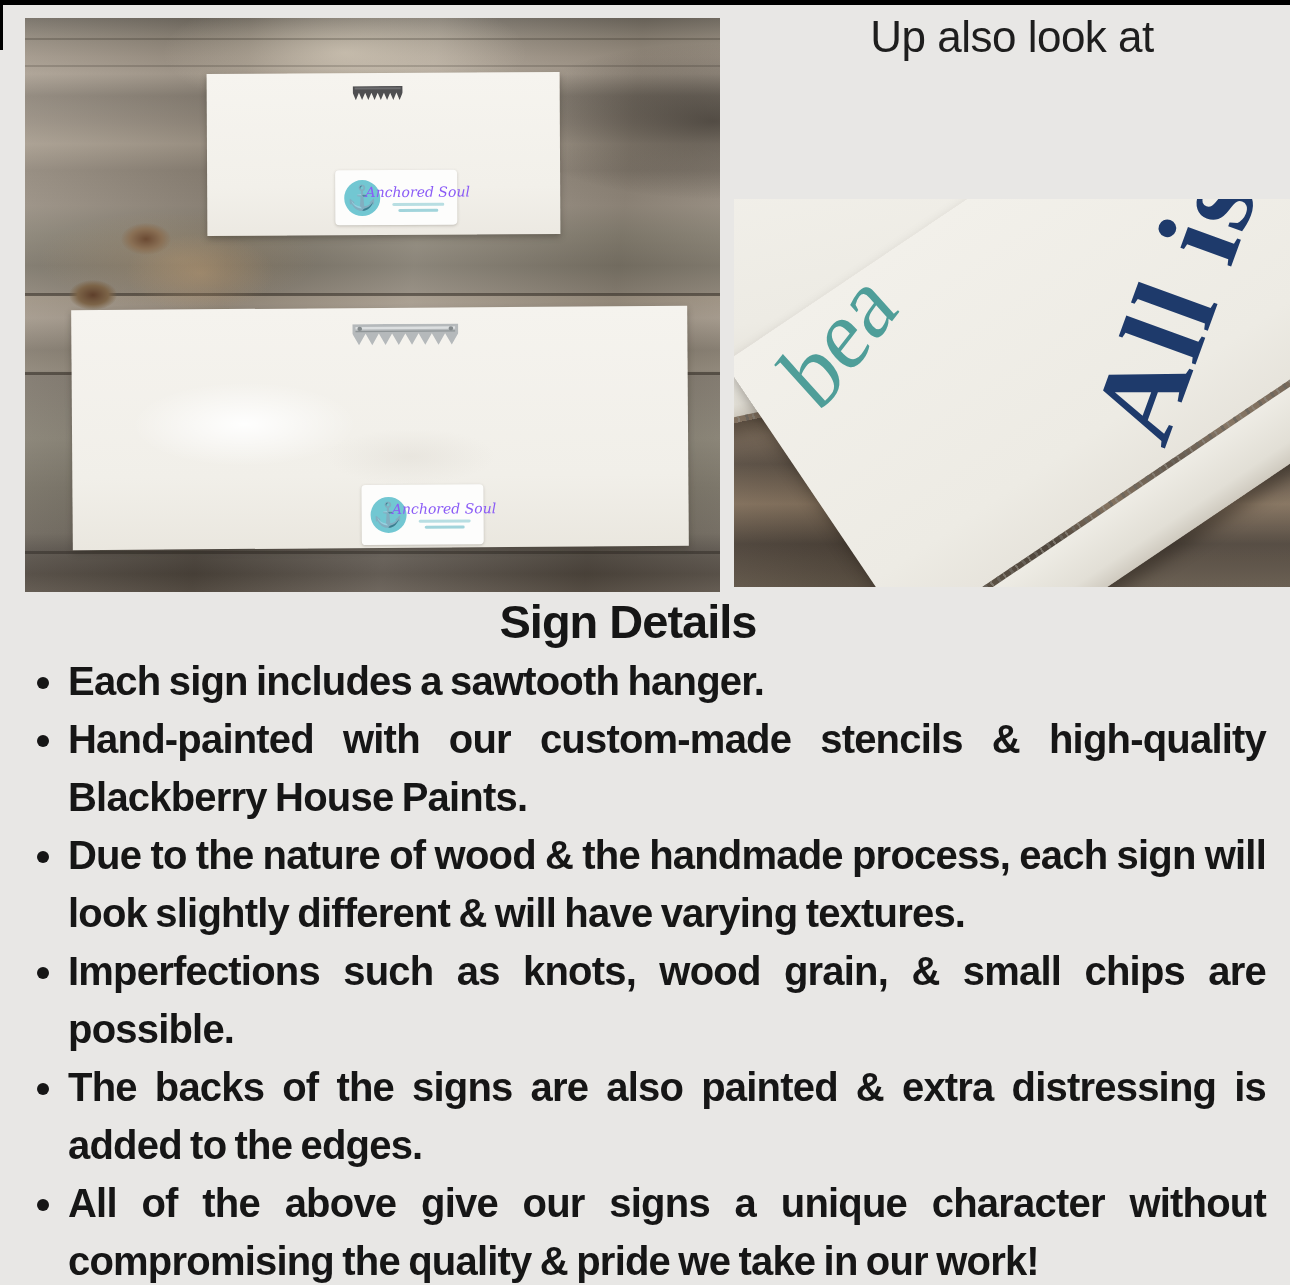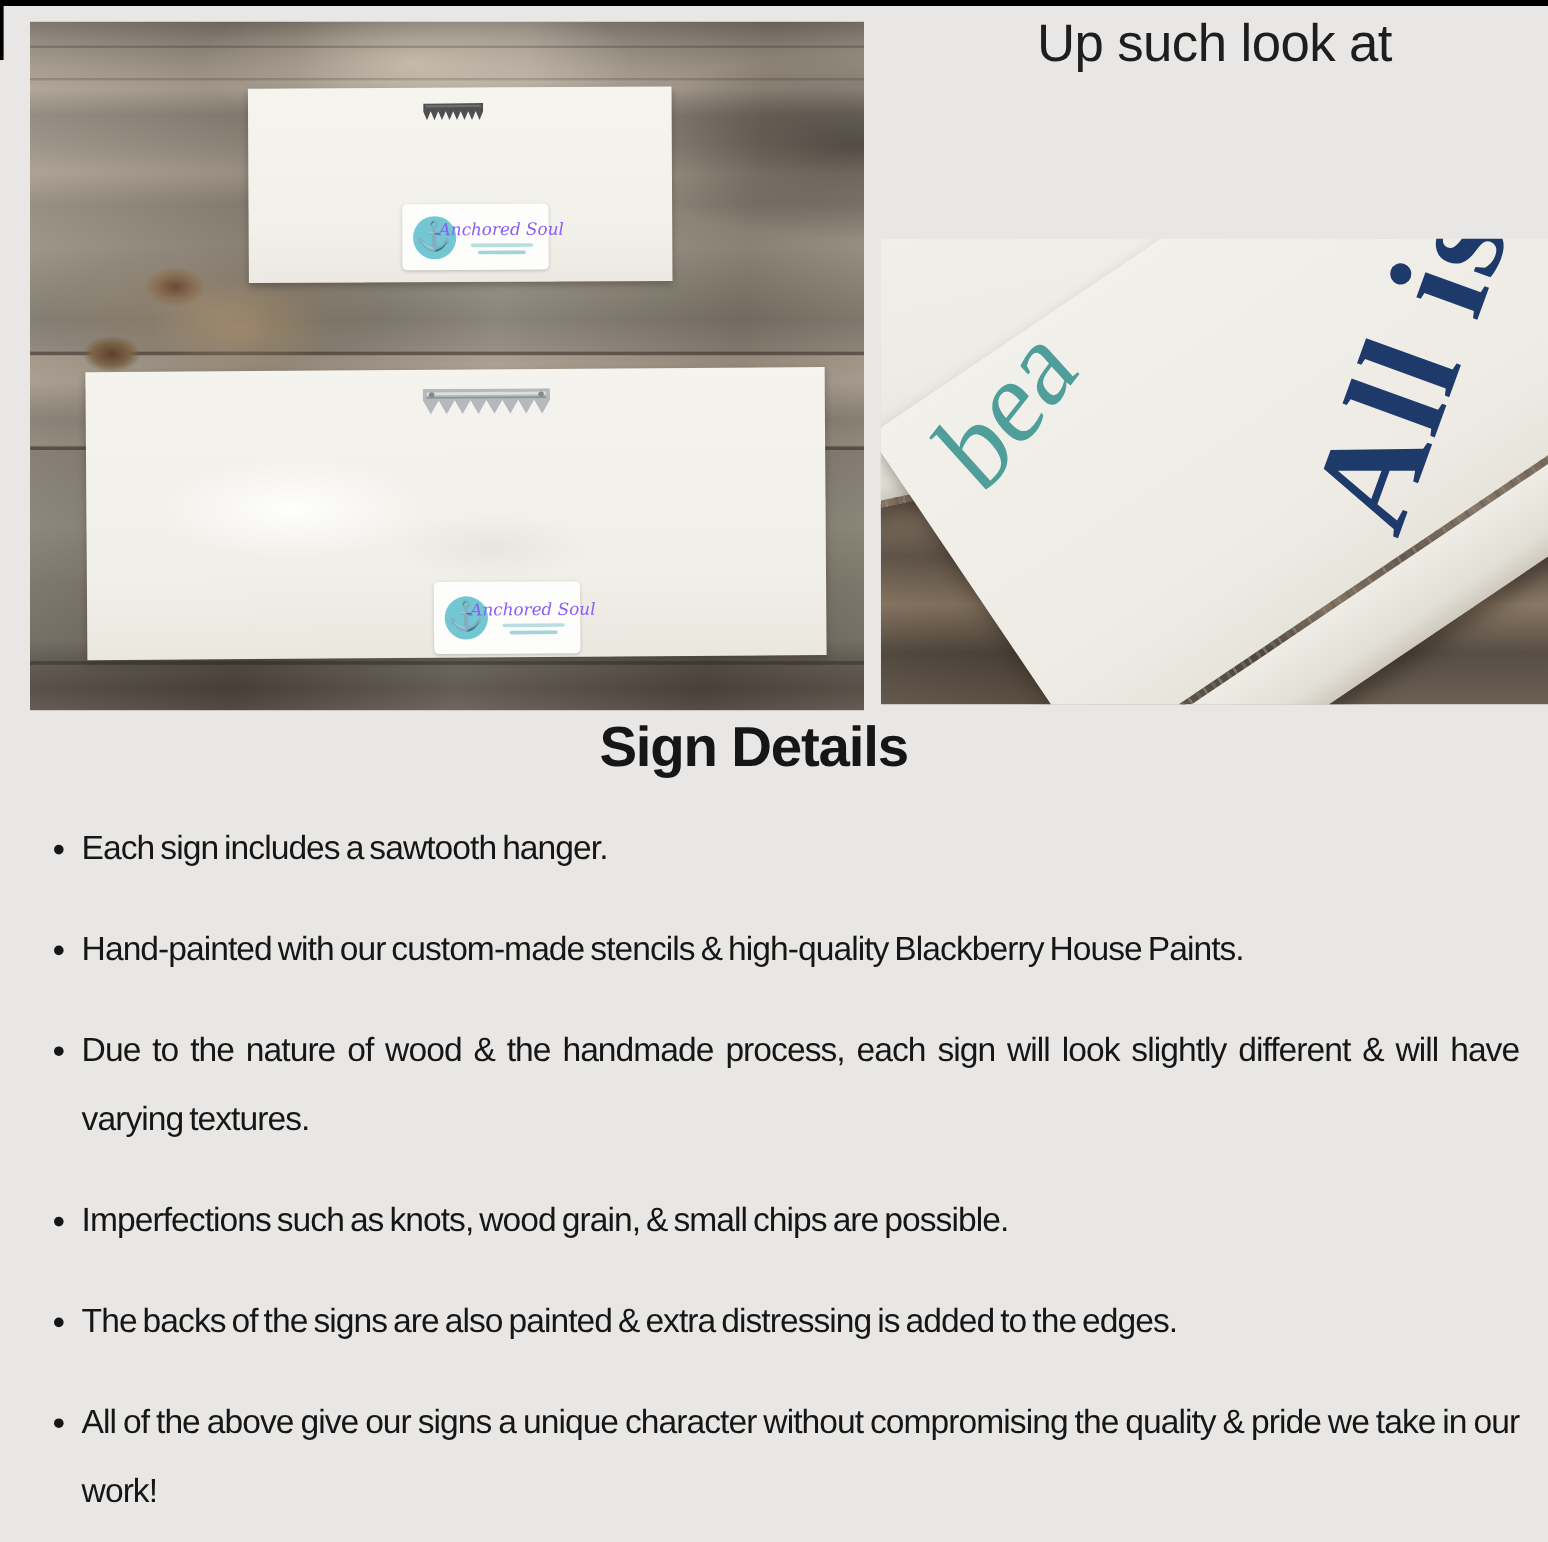--- a/index.html
+++ b/index.html
@@ -107,22 +107,22 @@
     font-family:"Liberation Serif", serif; font-size:95px; color:#4f9e99; }
   .navy-text { left:330px; top:214px; transform:rotate(-70deg);
     font-family:"Liberation Serif", serif; font-weight:bold; font-size:118px;
     letter-spacing:3px; color:#1e3a6b; }
 
   
   .details-title { position:absolute; left:0; top:594px; width:1290px; text-align:center;
     padding-right:34px; font-size:47px; font-weight:bold; letter-spacing:-1px; }
   .details-list { position:absolute; left:28px; right:24px; top:652px; }
   .details-list ul { margin:0; padding-left:40px; list-style:disc outside; }
-  .details-list li { font-size:28px; font-weight:normal; line-height:58px;
-    letter-spacing:-0.8px; word-spacing:-2px; text-align:justify;margin-top:26px; }
+  .details-list li { font-size:40px; font-weight:bold; line-height:58px;
+    letter-spacing:-0.8px; word-spacing:-2px; text-align:justify; }
 </style>
 </head>
 <body>
 
 <div class="letterbox-top"></div>
 <div class="letterbox-left"></div>
 
 <div class="photo-backs">
   <div class="wood-bg"></div>
   <div class="plank-seam seam-d"></div>
@@ -162,21 +162,21 @@
       <div class="sticker-text">
         <span class="sticker-brand">Anchored Soul</span>
         <span class="sticker-bar sticker-bar-1"></span>
         <span class="sticker-bar sticker-bar-2"></span>
       </div>
     </div>
   </div>
 </div>
 
 <div class="caption">
-  <div>Up such look at</div>
+  <div>Up also look at</div>
 </div>
 
 <div class="photo-edges">
   <div class="edge-bg"></div>
 
   <div class="board board-left">
     <div class="board-face"></div>
     <div class="distress-line"></div>
     <div class="board-edge-face"></div>
     <div class="distress-line"></div>

